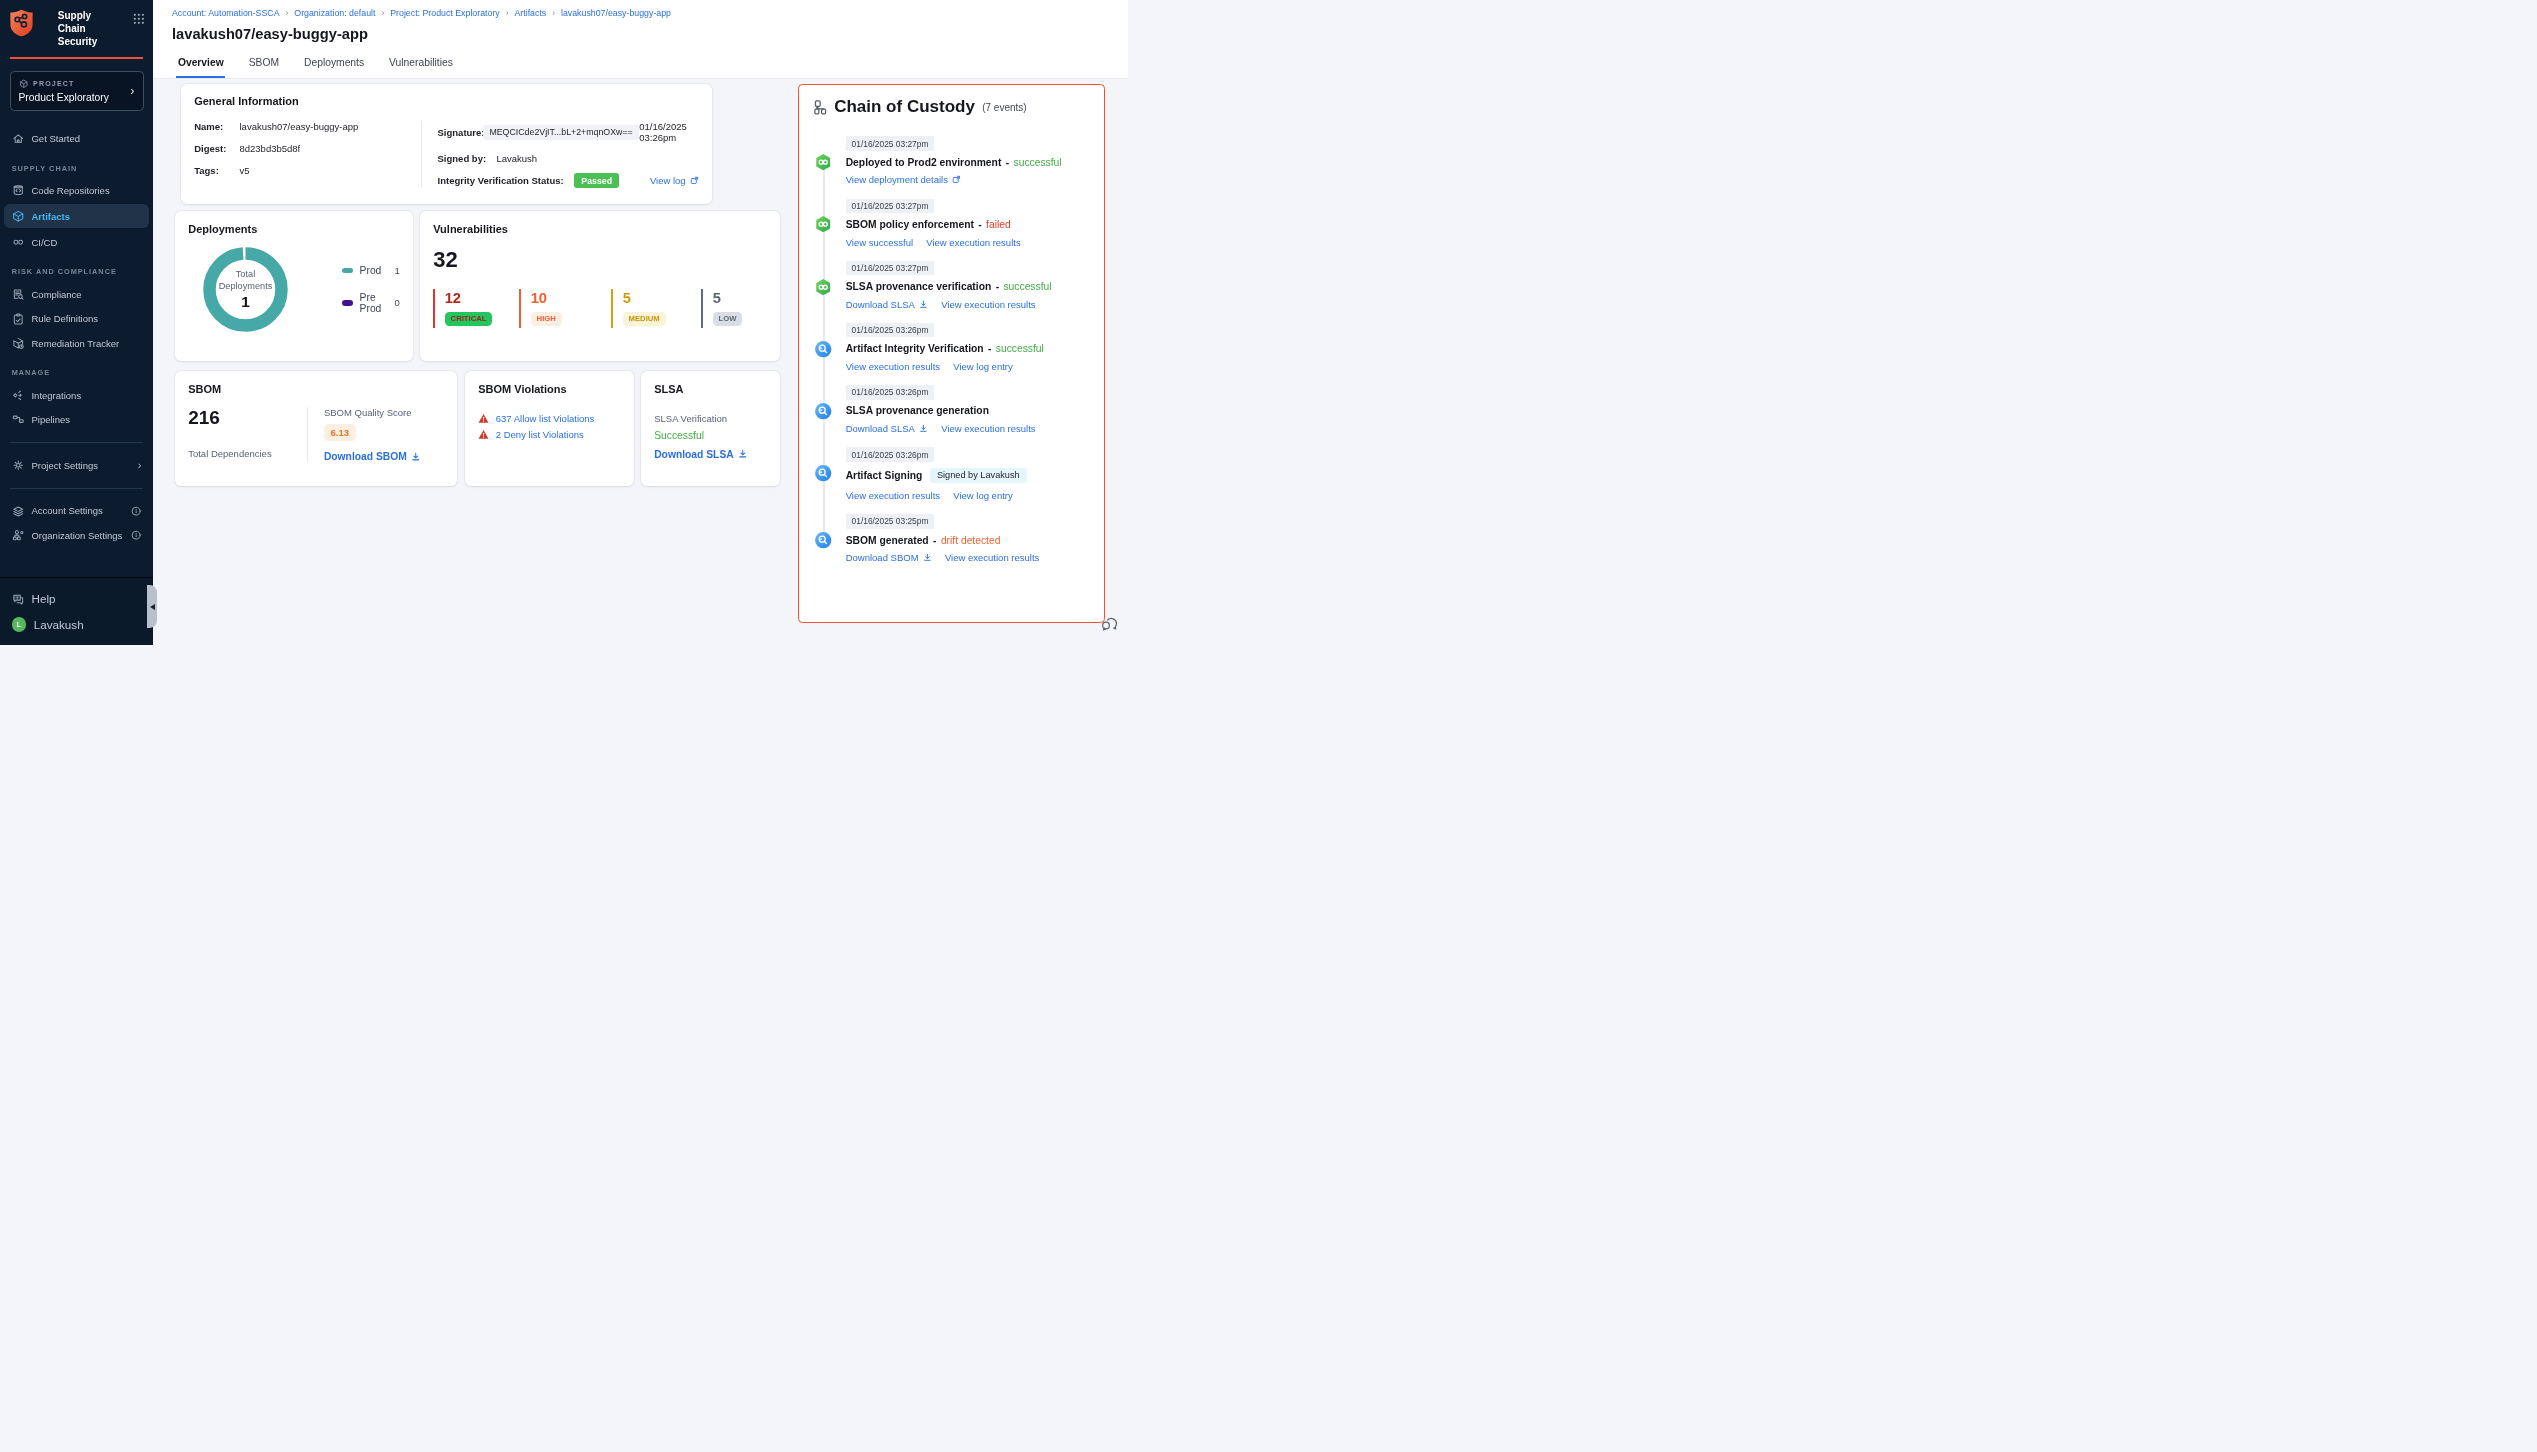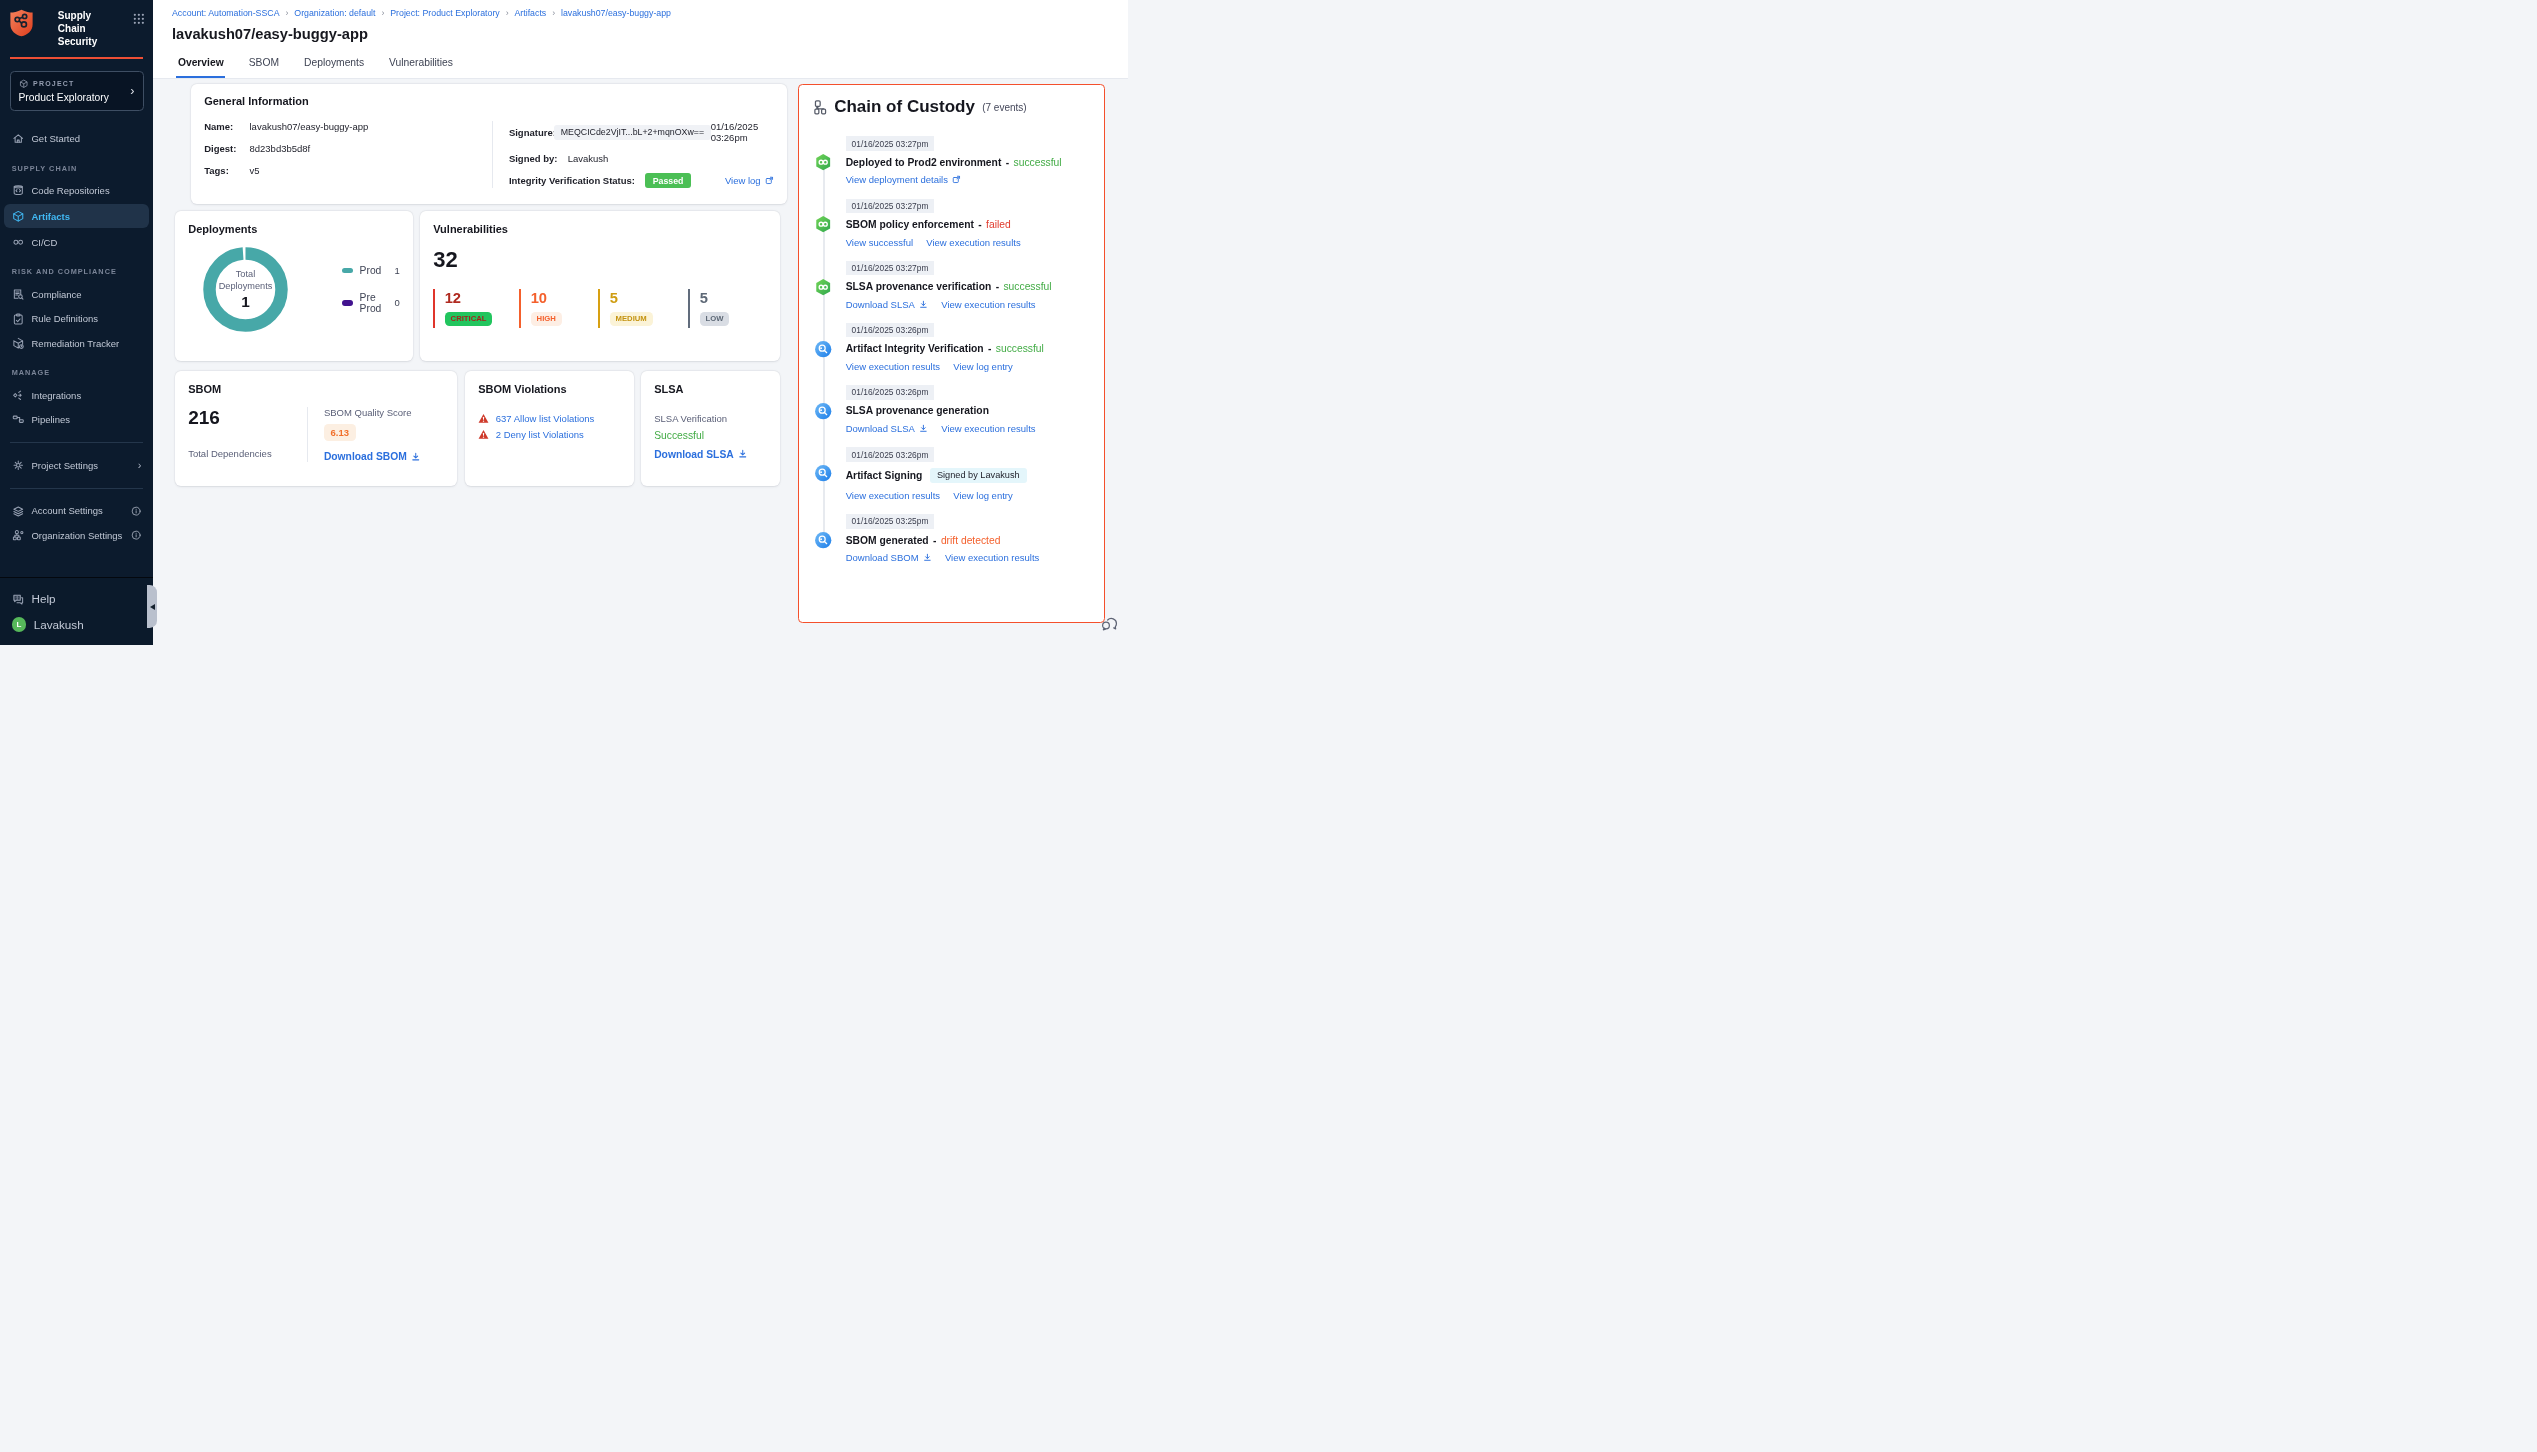--- a/index.html
+++ b/index.html
@@ -41,21 +41,21 @@
   .page-title { font-size:14.7px; font-weight:700; color:#17181f; margin-top:8px; }
   .tabs { display:flex; gap:22px; margin-top:11.7px; font-size:10.3px; color:#3f4454; padding-left:4.4px; }
   .tab { padding:2.9px 1.5px 8.8px 1.5px; cursor:pointer; border-bottom:2.2px solid transparent; }
   .tab.active { color:#17181f; font-weight:700; border-bottom-color:#2b6fdd; }
   .content { position:relative; flex:1; background:#f3f5f8; }
 
   .card { position:absolute; background:#ffffff; border-radius:5.9px; padding:11.7px 13.2px; box-shadow:0 0.7px 2.2px rgba(40,48,70,.10), 0 0 0 0.7px rgba(40,48,70,.045); }
   .card-title { font-size:11px; font-weight:700; color:#16171f; }
 
   
-  #card-general { left:38px; top:4.4px; width:596px; height:120px; }
+  #card-general { left:28px; top:4.4px; width:531px; height:120px; }
   .gi-body { display:flex; margin-top:14px; }
   .gi-left { width:288px; display:flex; flex-direction:column; gap:11px; }
   .gi-row { display:flex; align-items:center; font-size:9.5px; color:#23242e; }
   .gi-label { font-weight:700; color:#1d1e27; margin-right:10.3px; min-width:35px; }
   .gi-divider { width:0.7px; background:#e6e9ef; }
   .gi-right { flex:1; display:flex; flex-direction:column; gap:9.5px; padding-left:16px; }
   .sig-pill { background:#f0f2f6; border-radius:2.9px; padding:2.2px 6.6px; font-size:8.8px; color:#23242e; }
   .gi-time { margin-left:auto; font-size:9.5px; color:#23242e; }
   .badge-passed { background:#4bbf55; color:#ffffff; font-size:8.8px; font-weight:700; border-radius:2.9px; padding:2.2px 7.3px; }
   .link { color:#2b6fdd; cursor:pointer; display:inline-flex; align-items:center; gap:4.4px; }
@@ -72,21 +72,21 @@
   .legend-row { display:flex; align-items:center; gap:6.6px; font-size:10.3px; color:#3f4455; }
   .swatch { width:11px; height:5.9px; border-radius:2.9px; flex:0 0 auto; }
   .legend-val { margin-left:auto; font-size:9.5px; color:#3f4455; }
 
   
   #card-vulns { left:267px; top:132px; width:360px; height:150px; }
   .vl-total { font-size:22px; font-weight:800; color:#16171f; margin-top:11.7px; }
   .vl-row { display:flex; margin-top:16px; }
   .vl-item { border-left:2.2px solid #ccc; padding:1.5px 0 2.2px 9.5px; }
   .vl-item.c0 { width:86px; border-color:#e0352b; }
-  .vl-item.c1 { width:79px; border-color:#f4602c; }
+  .vl-item.c1 { width:92px; border-color:#f4602c; }
   .vl-item.c2 { width:90px; border-color:#d7a012; }
   .vl-item.c3 { width:59px;  border-color:#616c7c; }
   .vl-num { font-size:14.7px; font-weight:800; }
   .c0 .vl-num { color:#b02a20; } .c1 .vl-num { color:#f4602c; } .c2 .vl-num { color:#cf9d12; } .c3 .vl-num { color:#5d6876; }
   .vl-badge { display:inline-block; margin-top:5.9px; font-size:7.7px; font-weight:800; padding:2.2px 5.9px; border-radius:4.4px; }
   .c0 .vl-badge { background:#22c55e; color:#a3241c; } .c1 .vl-badge { background:#fdeee4; color:#f4602c; }
   .c2 .vl-badge { background:#fbf3d7; color:#c49311; } .c3 .vl-badge { background:#d9dde4; color:#5d6876; }
 
   
   #card-sbom { left:22px; top:292px; width:282px; height:115px; }

